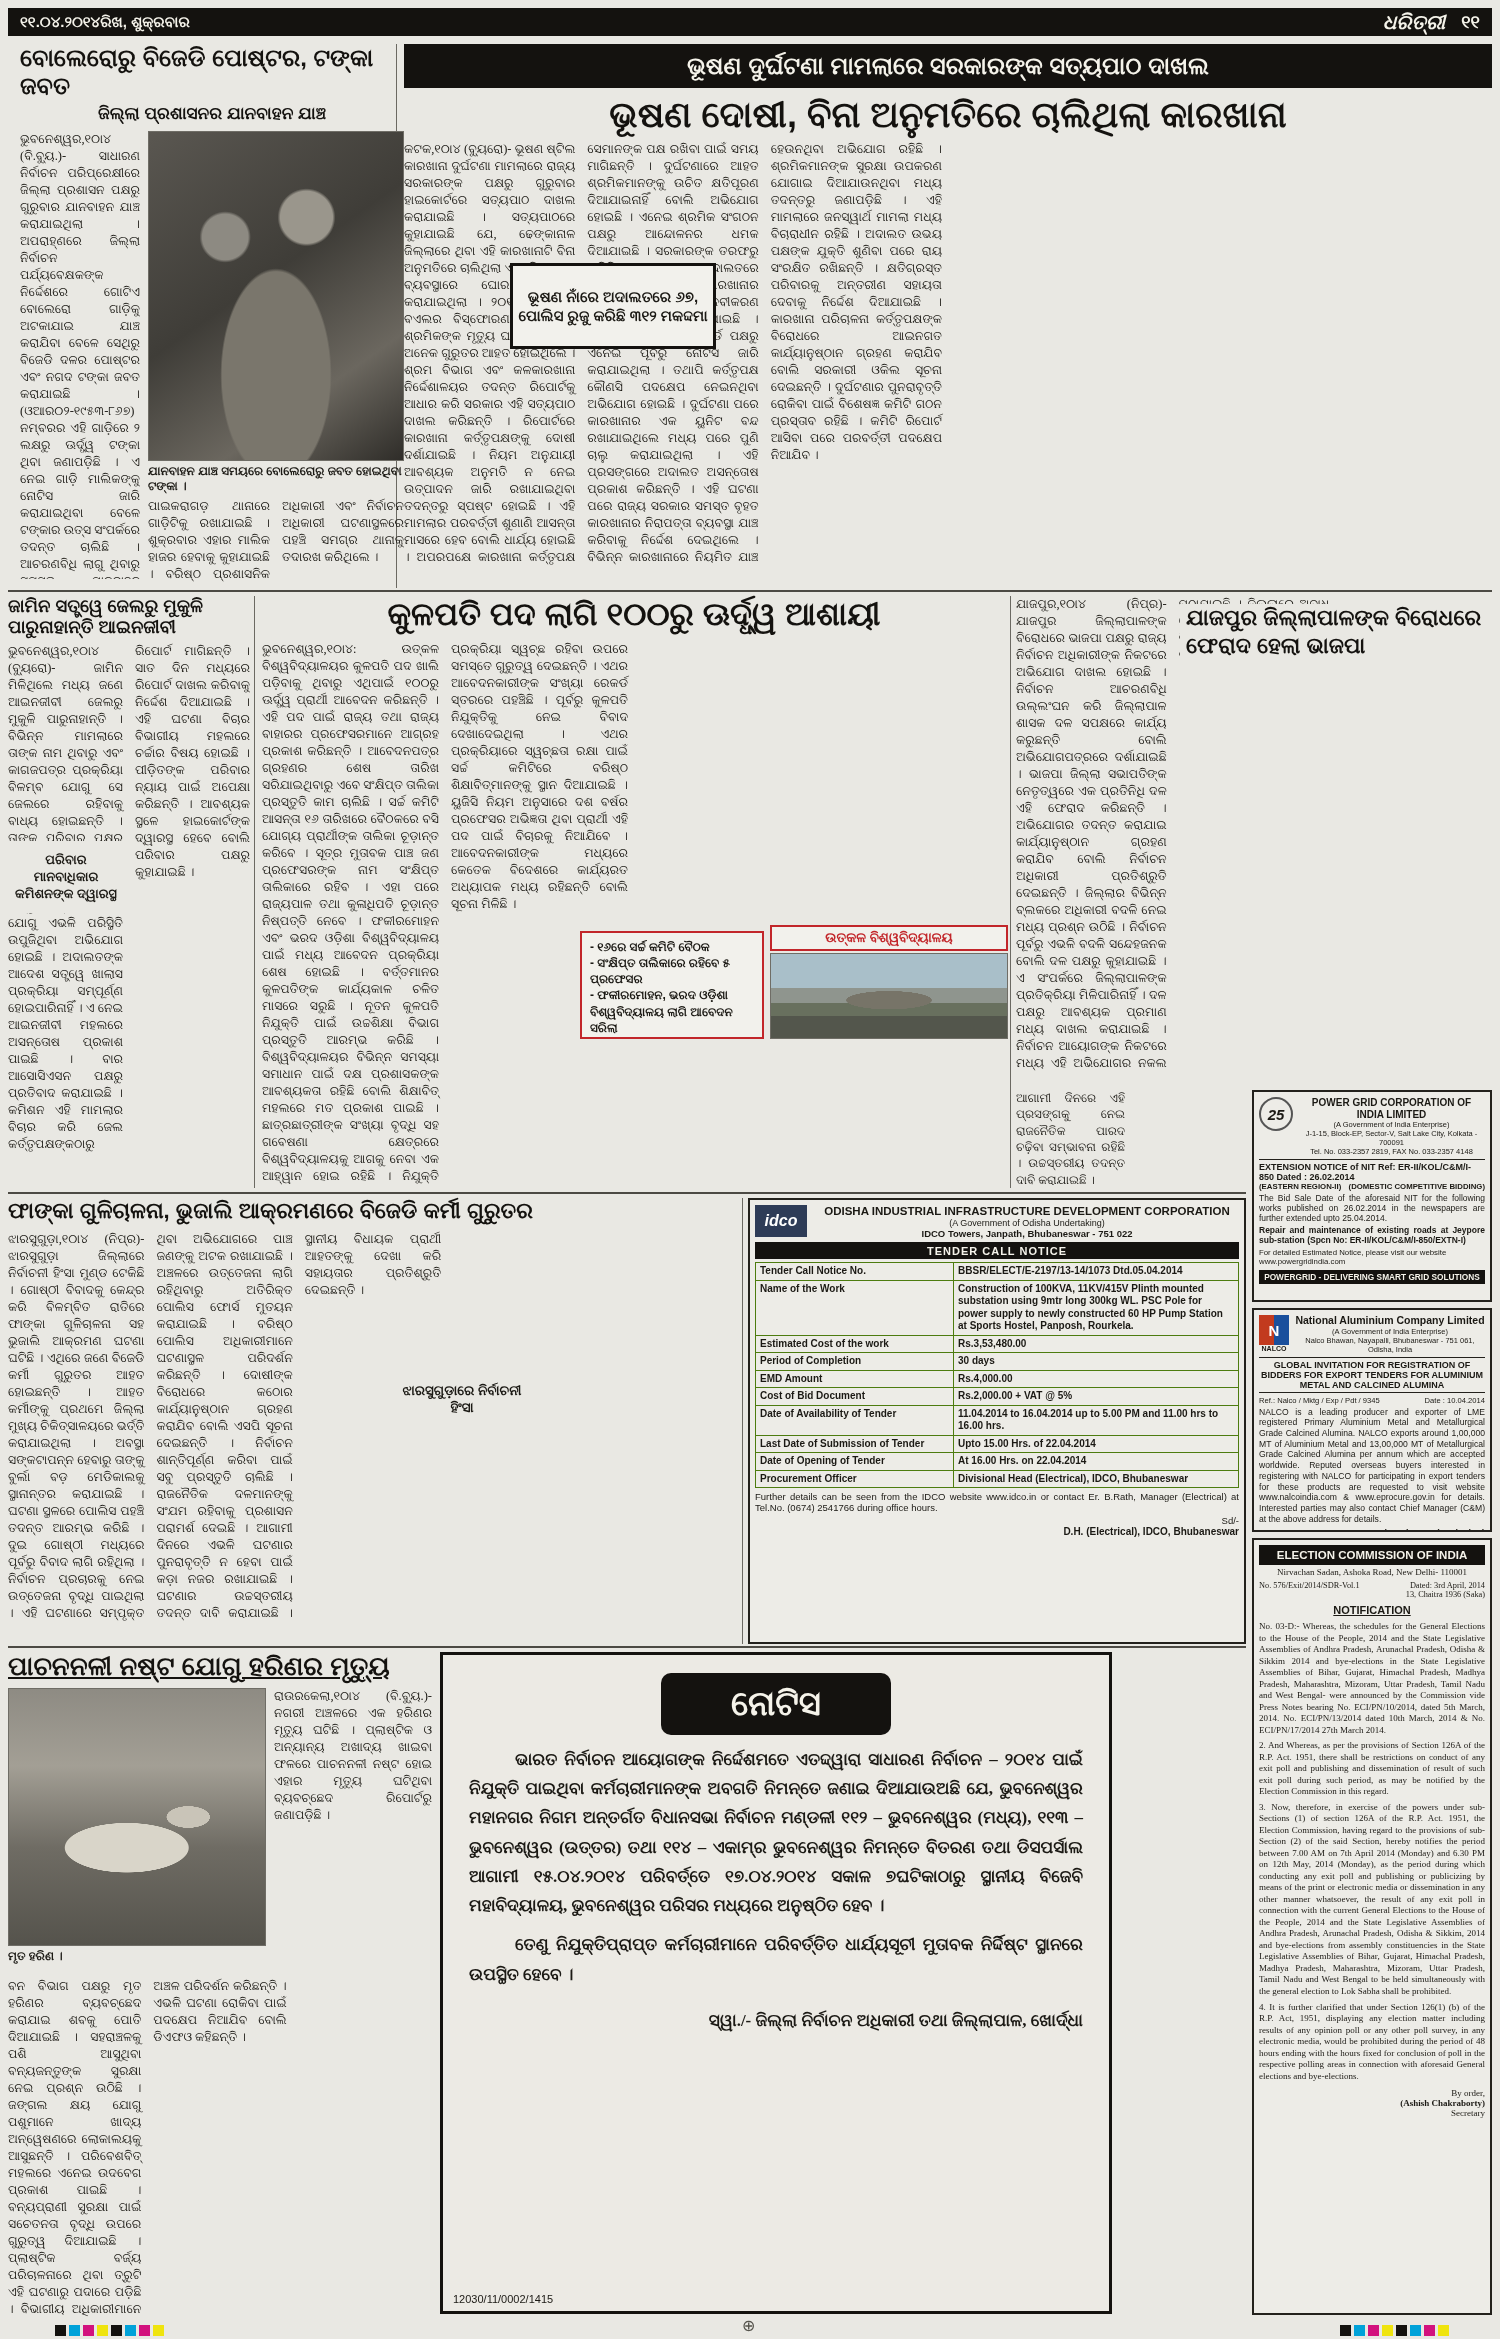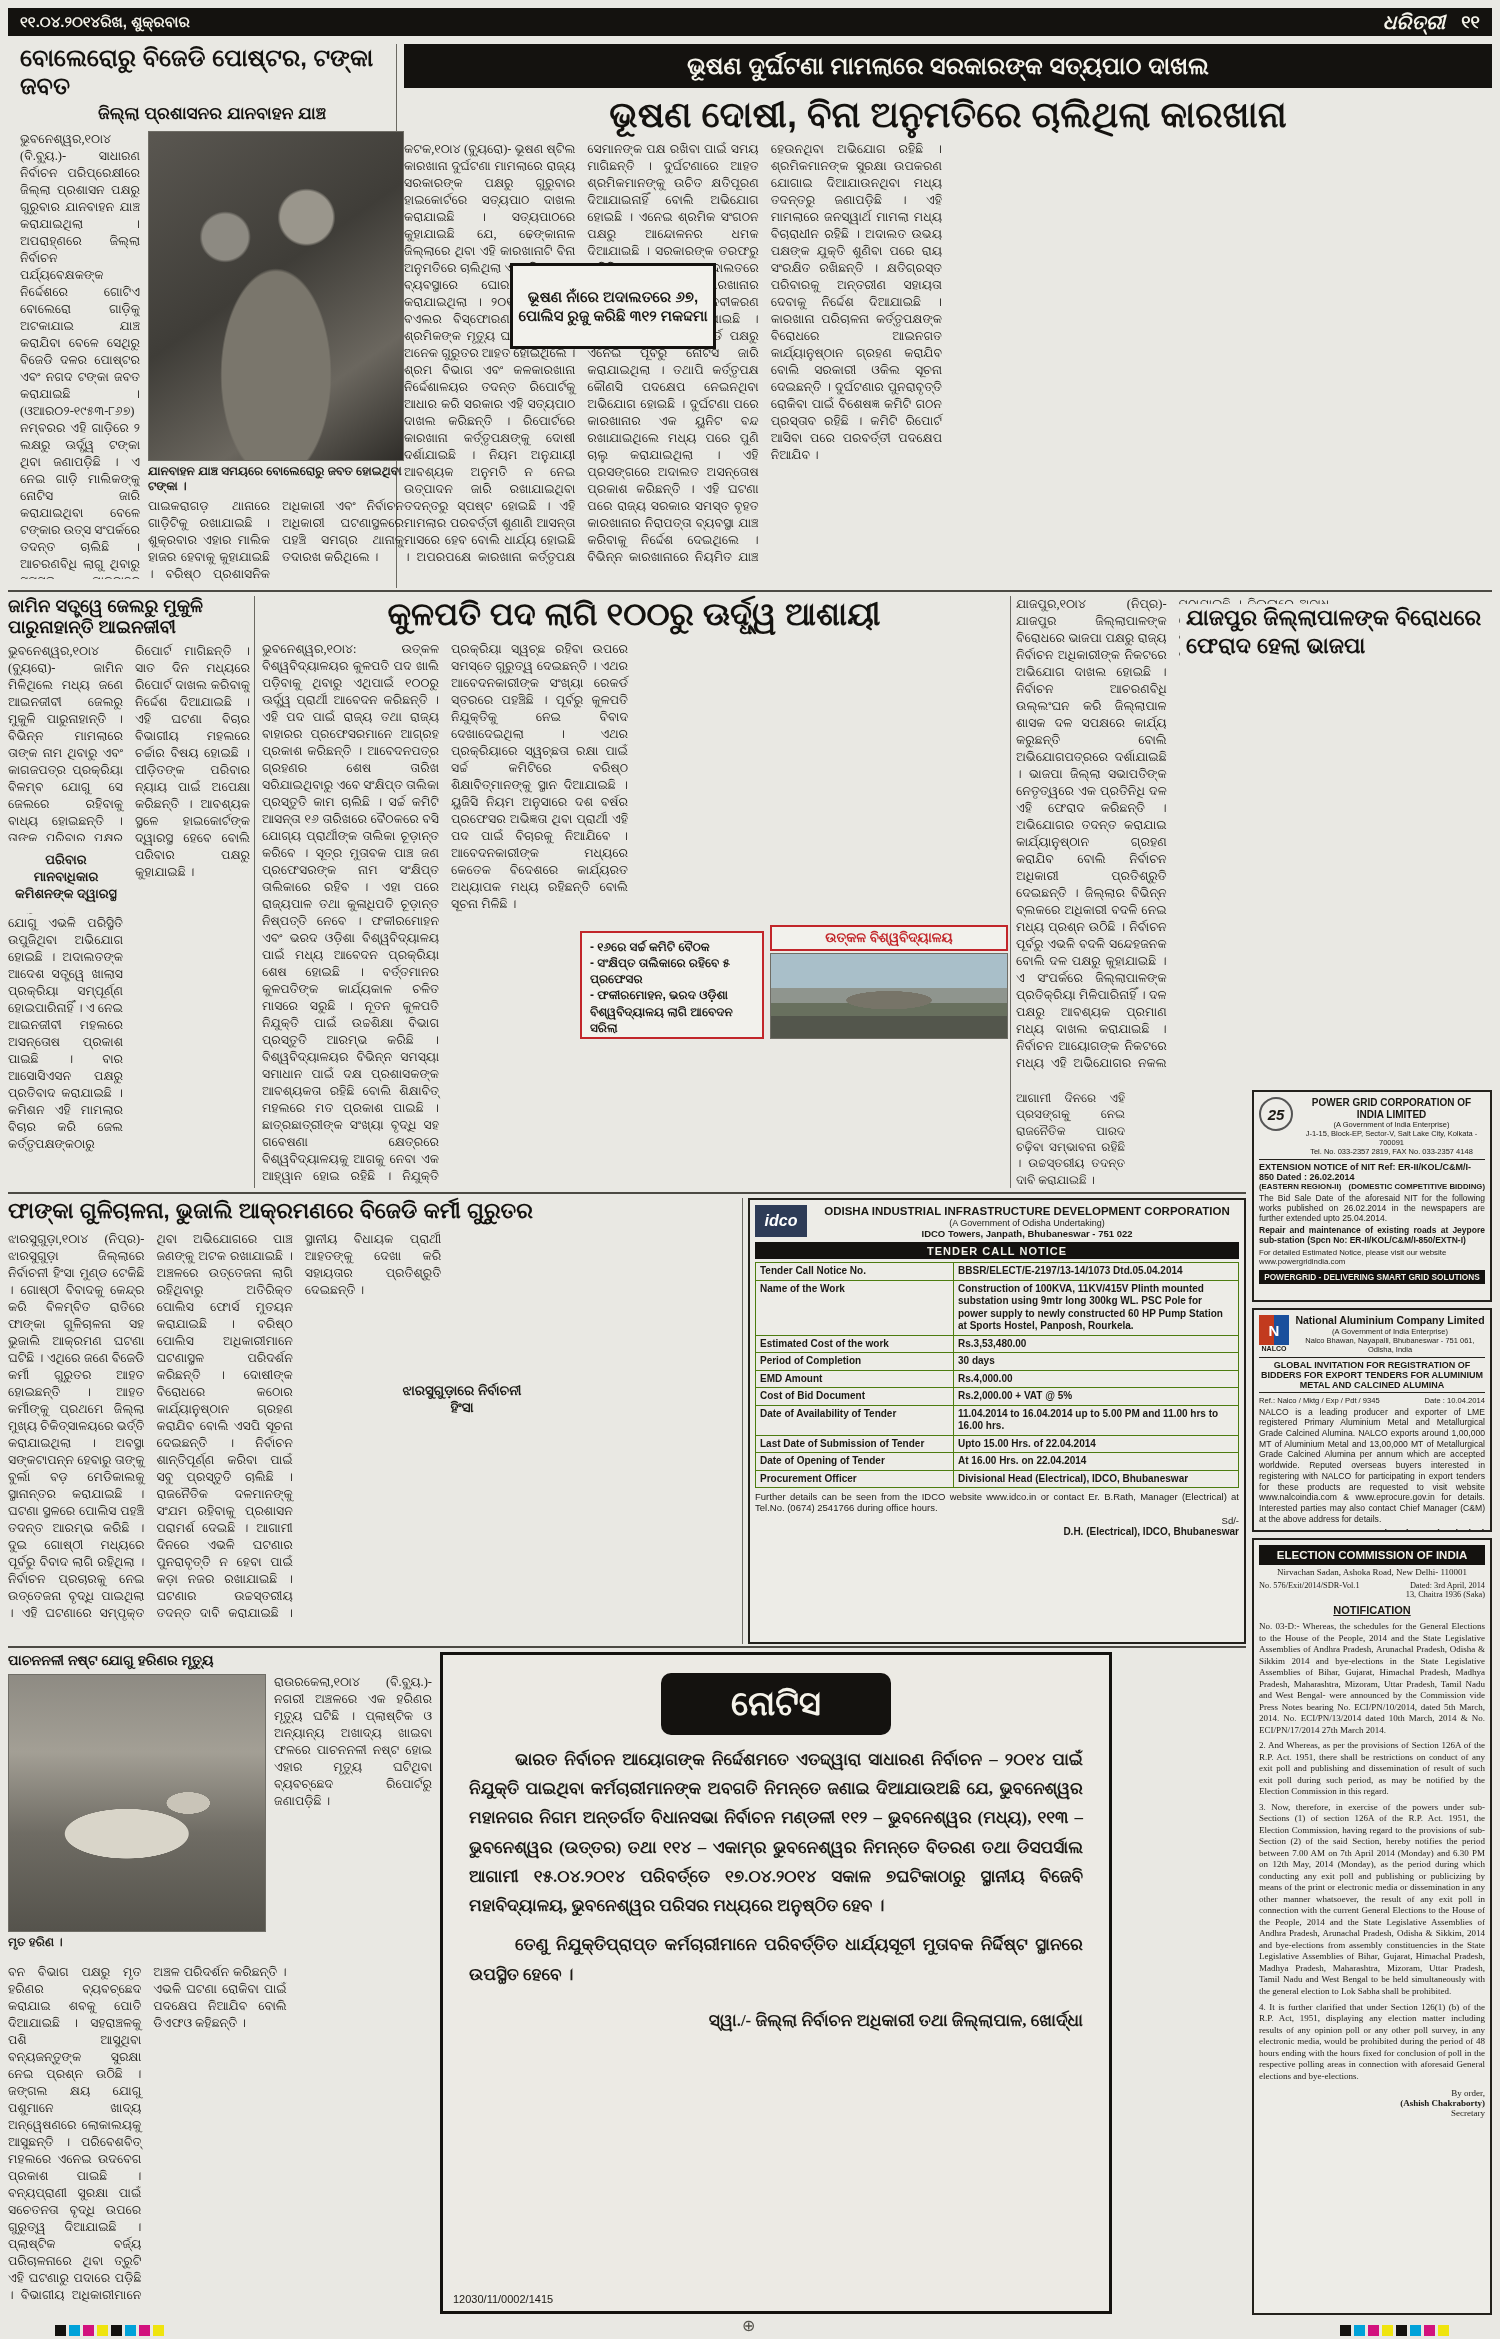--- a/index.html
+++ b/index.html
@@ -244,21 +244,21 @@
     <p>3. Now, therefore, in exercise of the powers under sub-Sections (1) of section 126A of the R.P. Act. 1951, the Election Commission, having regard to the provisions of sub-Section (2) of the said Section, hereby notifies the period between 7.00 AM on 7th April 2014 (Monday) and 6.30 PM on 12th May, 2014 (Monday), as the period during which conducting any exit poll and publishing or publicizing by means of the print or electronic media or dissemination in any other manner whatsoever, the result of any exit poll in connection with the current General Elections to the House of the People, 2014 and the State Legislative Assemblies of Andhra Pradesh, Arunachal Pradesh, Odisha &amp; Sikkim, 2014 and bye-elections from assembly constituencies in the State Legislative Assemblies of Bihar, Gujarat, Himachal Pradesh, Madhya Pradesh, Maharashtra, Mizoram, Uttar Pradesh, Tamil Nadu and West Bengal to be held simultaneously with the general election to Lok Sabha shall be prohibited.</p>
     <p>4. It is further clarified that under Section 126(1) (b) of the R.P. Act, 1951, displaying any election matter including results of any opinion poll or any other poll survey, in any electronic media, would be prohibited during the period of 48 hours ending with the hours fixed for conclusion of poll in the respective polling areas in connection with aforesaid General elections and bye-elections.</p>
     <div style="text-align:right;font-size:9px;margin-top:6px;font-family:'Liberation Serif',serif;">
       <div>By order,</div>
       <div style="font-weight:bold;">(Ashish Chakraborty)</div>
       <div>Secretary</div>
     </div>
   </div>
 
   <section class="abs" style="left:8px;top:1652px;width:424px;height:662px;">
-    <h1 class="hl" style="font-size:14px;">ପାଚନନଳୀ ନଷ୍ଟ ଯୋଗୁ ହରିଣର ମୃତ୍ୟୁ</h1>
+    <h1 class="hl" style="font-size:26px;text-decoration:underline;">ପାଚନନଳୀ ନଷ୍ଟ ଯୋଗୁ ହରିଣର ମୃତ୍ୟୁ</h1>
     <div style="display:flex;gap:8px;margin-top:6px;">
       <div style="width:258px;">
         <div class="photo" style="height:258px;
              background:
                radial-gradient(ellipse 40% 16% at 46% 62%, #d9d5c9 0 60%, transparent 61%),
                radial-gradient(ellipse 14% 7% at 70% 50%, #c9c4b8 0 60%, transparent 61%),
                linear-gradient(180deg, #8e8b83 0%, #a39f95 30%, #6f6c64 62%, #55534c 100%);"></div>
         <div class="caption" style="margin-top:3px;">ମୃତ ହରିଣ ।</div>
       </div>
       <div class="body-txt" style="width:158px;height:282px;">ରାଉରକେଲା,୧୦ା୪ (ବି.ବ୍ୟୁ.)- ନଗରୀ ଅଞ୍ଚଳରେ ଏକ ହରିଣର ମୃତ୍ୟୁ ଘଟିଛି । ପ୍ଲାଷ୍ଟିକ ଓ ଅନ୍ୟାନ୍ୟ ଅଖାଦ୍ୟ ଖାଇବା ଫଳରେ ପାଚନନଳୀ ନଷ୍ଟ ହୋଇ ଏହାର ମୃତ୍ୟୁ ଘଟିଥିବା ବ୍ୟବଚ୍ଛେଦ ରିପୋର୍ଟରୁ ଜଣାପଡ଼ିଛି ।</div>

